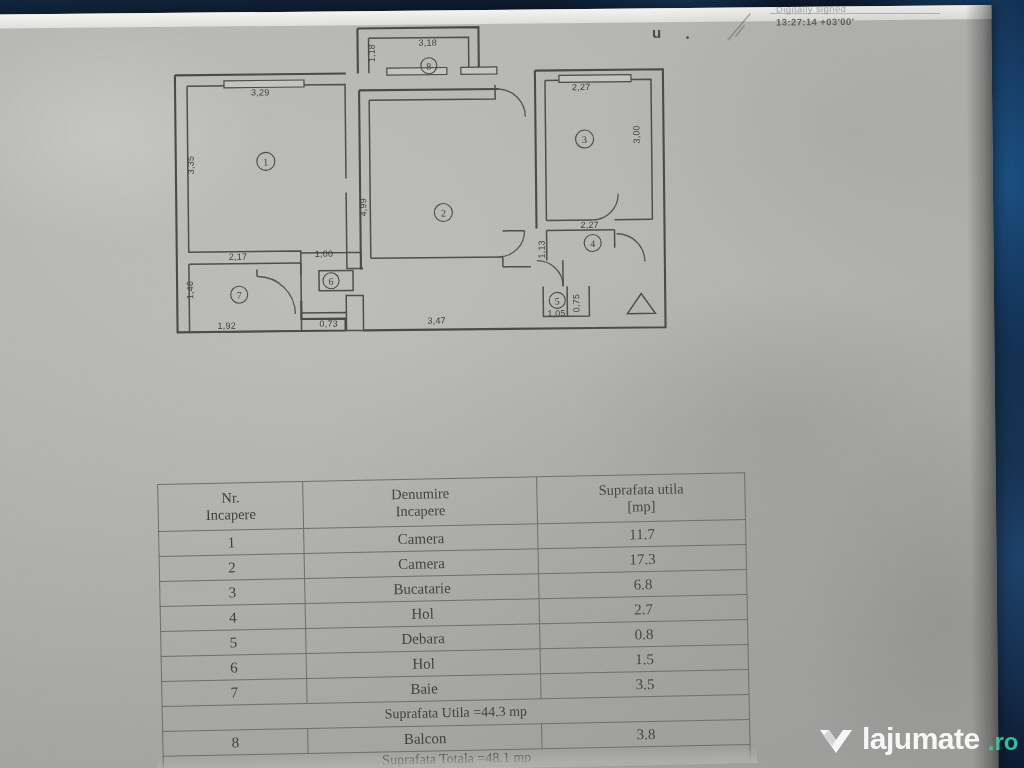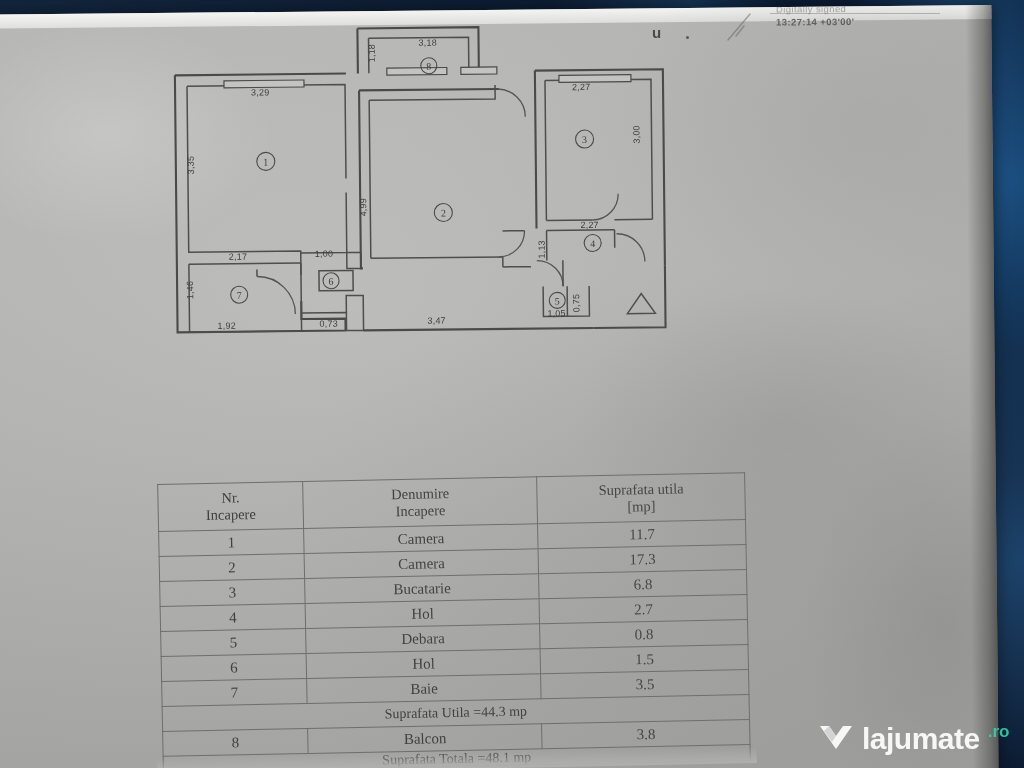--- a/index.html
+++ b/index.html
@@ -174,34 +174,34 @@
     position:absolute; inset:0;
     pointer-events:none;
     background: radial-gradient(ellipse 700px 420px at 760px 560px, rgba(120,120,118,0.18), rgba(0,0,0,0) 70%);
   }
 
   
   .watermark {
     position: absolute;
     left: 818px; top: 722px;
     display: flex;
-    align-items: flex-start;
+    align-items: flex-end;
     gap: 8px;
     opacity: 0.92;
   }
   .wm-text {
     font-family: "Liberation Sans", sans-serif;
     font-size: 30px;
     font-weight: 700;
     color: #ffffff;
     letter-spacing: -0.5px;
   }
   .wm-ro {
     color: #2fd0a8;
-    font-size: 17px;
+    font-size: 24px;
     font-weight: 700;
     letter-spacing: 0;
   }
 </style>
 </head>
 <body>
 
 <div id="page">
 
   <div class="backdrop"></div>

